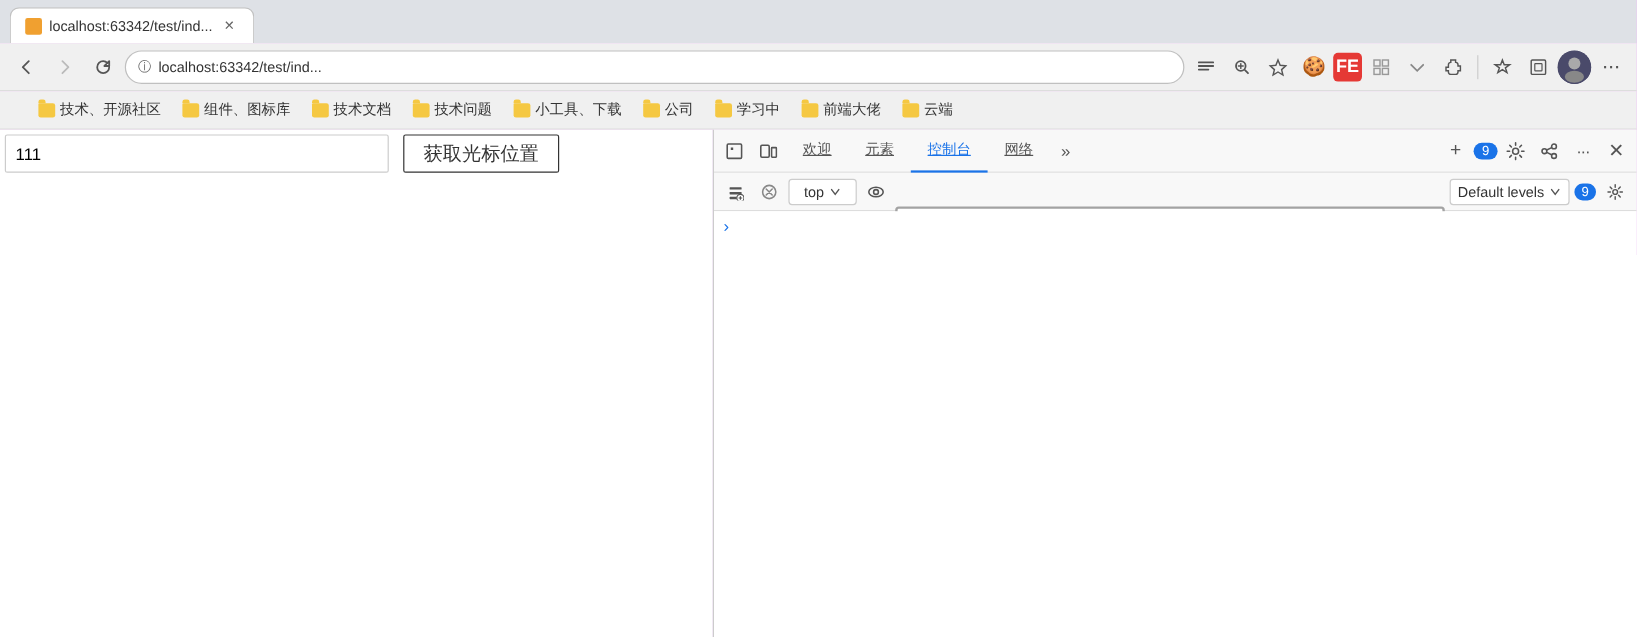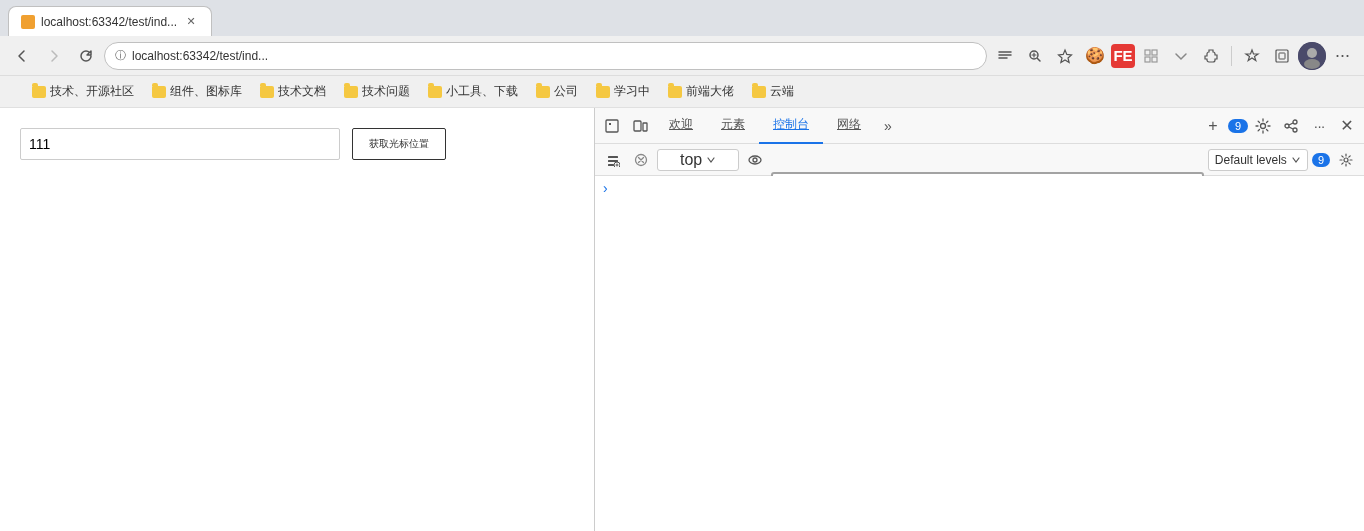--- a/index.html
+++ b/index.html
@@ -28,42 +28,42 @@
     
     .bookmarks-bar { height: 32px; background: #f0f0f0; display: flex; align-items: center; padding: 0 24px; gap: 2px; border-bottom: 1px solid #e0e0e0; overflow: hidden; }
     .bookmark-item { height: 24px; display: flex; align-items: center; padding: 0 8px; border-radius: 12px; cursor: pointer; font-size: 12px; color: #333; gap: 4px; white-space: nowrap; }
     .bookmark-folder { width: 14px; height: 12px; background: #f5c842; border-radius: 1px 2px 2px 2px; position: relative; display: inline-block; flex-shrink: 0; }
     .bookmark-folder::before { content: ''; position: absolute; top: -3px; left: 0; width: 6px; height: 3px; background: #f5c842; border-radius: 2px 2px 0 0; }
 
     
     .main-area { flex: 1; display: flex; overflow: hidden; }
 
     
-    .page-content { flex: 1; background: white; display: flex; align-items: flex-start; padding: 20px; gap: 12px; }
+    .page-content { flex: 1; background: white; display: flex; align-items: flex-start; padding: 4px; gap: 12px; }
     .input-field { width: 320px; height: 32px; border: 1px solid #ccc; border-radius: 2px; padding: 0 8px; font-size: 14px; outline: none; }
-    .action-btn { height: 32px; padding: 0 16px; background: white; border: 1px solid #333; border-radius: 2px; cursor: pointer; font-size: 10px; color: #333; white-space: nowrap; }
+    .action-btn { height: 32px; padding: 0 16px; background: white; border: 1px solid #333; border-radius: 2px; cursor: pointer; font-size: 16px; color: #333; white-space: nowrap; }
 
     
     .devtools-panel { width: 770px; border-left: 1px solid #ccc; display: flex; flex-direction: column; background: #f8f8f8; }
 
     
     .devtools-toolbar { height: 36px; background: #f8f8f8; display: flex; align-items: center; padding: 0 4px; gap: 2px; border-bottom: 1px solid #ddd; }
     .dt-icon-btn { width: 26px; height: 26px; border-radius: 4px; border: none; background: transparent; cursor: pointer; display: flex; align-items: center; justify-content: center; color: #555; font-size: 13px; }
     .dt-tabs { display: flex; align-items: center; flex: 1; gap: 0; }
     .dt-tab { height: 36px; padding: 0 14px; display: flex; align-items: center; font-size: 12px; color: #555; cursor: pointer; border-bottom: 2px solid transparent; white-space: nowrap; text-decoration: underline; }
     .dt-tab.active { color: #1a73e8; border-bottom: 2px solid #1a73e8; }
     .dt-tab-overflow { width: 26px; height: 26px; border-radius: 4px; border: none; background: transparent; cursor: pointer; display: flex; align-items: center; justify-content: center; color: #555; font-size: 13px; }
     .dt-right-controls { display: flex; align-items: center; gap: 2px; margin-left: auto; }
     .dt-badge { background: #1a73e8; color: white; border-radius: 10px; padding: 1px 6px; font-size: 11px; font-weight: 500; min-width: 20px; text-align: center; }
     .dt-close-btn { width: 26px; height: 26px; border-radius: 4px; border: none; background: transparent; cursor: pointer; display: flex; align-items: center; justify-content: center; color: #555; font-size: 16px; }
 
     
     .devtools-toolbar2 { height: 32px; background: #f8f8f8; display: flex; align-items: center; padding: 0 6px; gap: 4px; border-bottom: 1px solid #ddd; }
     .dt2-icon-btn { width: 24px; height: 24px; border-radius: 4px; border: none; background: transparent; cursor: pointer; display: flex; align-items: center; justify-content: center; color: #555; font-size: 12px; }
-    .dt-context-selector { height: 22px; display: flex; align-items: center; gap: 4px; padding: 0 22px; border: 1px solid #ccc; border-radius: 3px; font-size: 16px; color: #333; cursor: pointer; background: white; }
+    .dt-context-selector { height: 22px; display: flex; align-items: center; gap: 4px; padding: 0 12px; border: 1px solid #ccc; border-radius: 3px; font-size: 12px; color: #333; cursor: pointer; background: white; }
     .dt-filter-input { flex: 1; height: 22px; border: 2px solid #a3a3a3; border-radius: 3px; padding: 0 8px; font-size: 12px; outline: none; background: white; margin-top: 47px; }
     .dt-level-selector { height: 22px; display: flex; align-items: center; gap: 4px; padding: 0 6px; border: 1px solid #ccc; border-radius: 3px; font-size: 12px; color: #333; cursor: pointer; background: white; }
     .dt-badge2 { background: #1a73e8; color: white; border-radius: 10px; padding: 1px 6px; font-size: 11px; font-weight: 500; }
     .dt2-gear-btn { width: 24px; height: 24px; border-radius: 4px; border: none; background: transparent; cursor: pointer; display: flex; align-items: center; justify-content: center; color: #555; font-size: 13px; }
 
     
     .devtools-content { flex: 1; background: white; padding: 4px; }
     .console-arrow { color: #1a73e8; font-size: 14px; cursor: pointer; padding: 2px 4px; }
 
     

